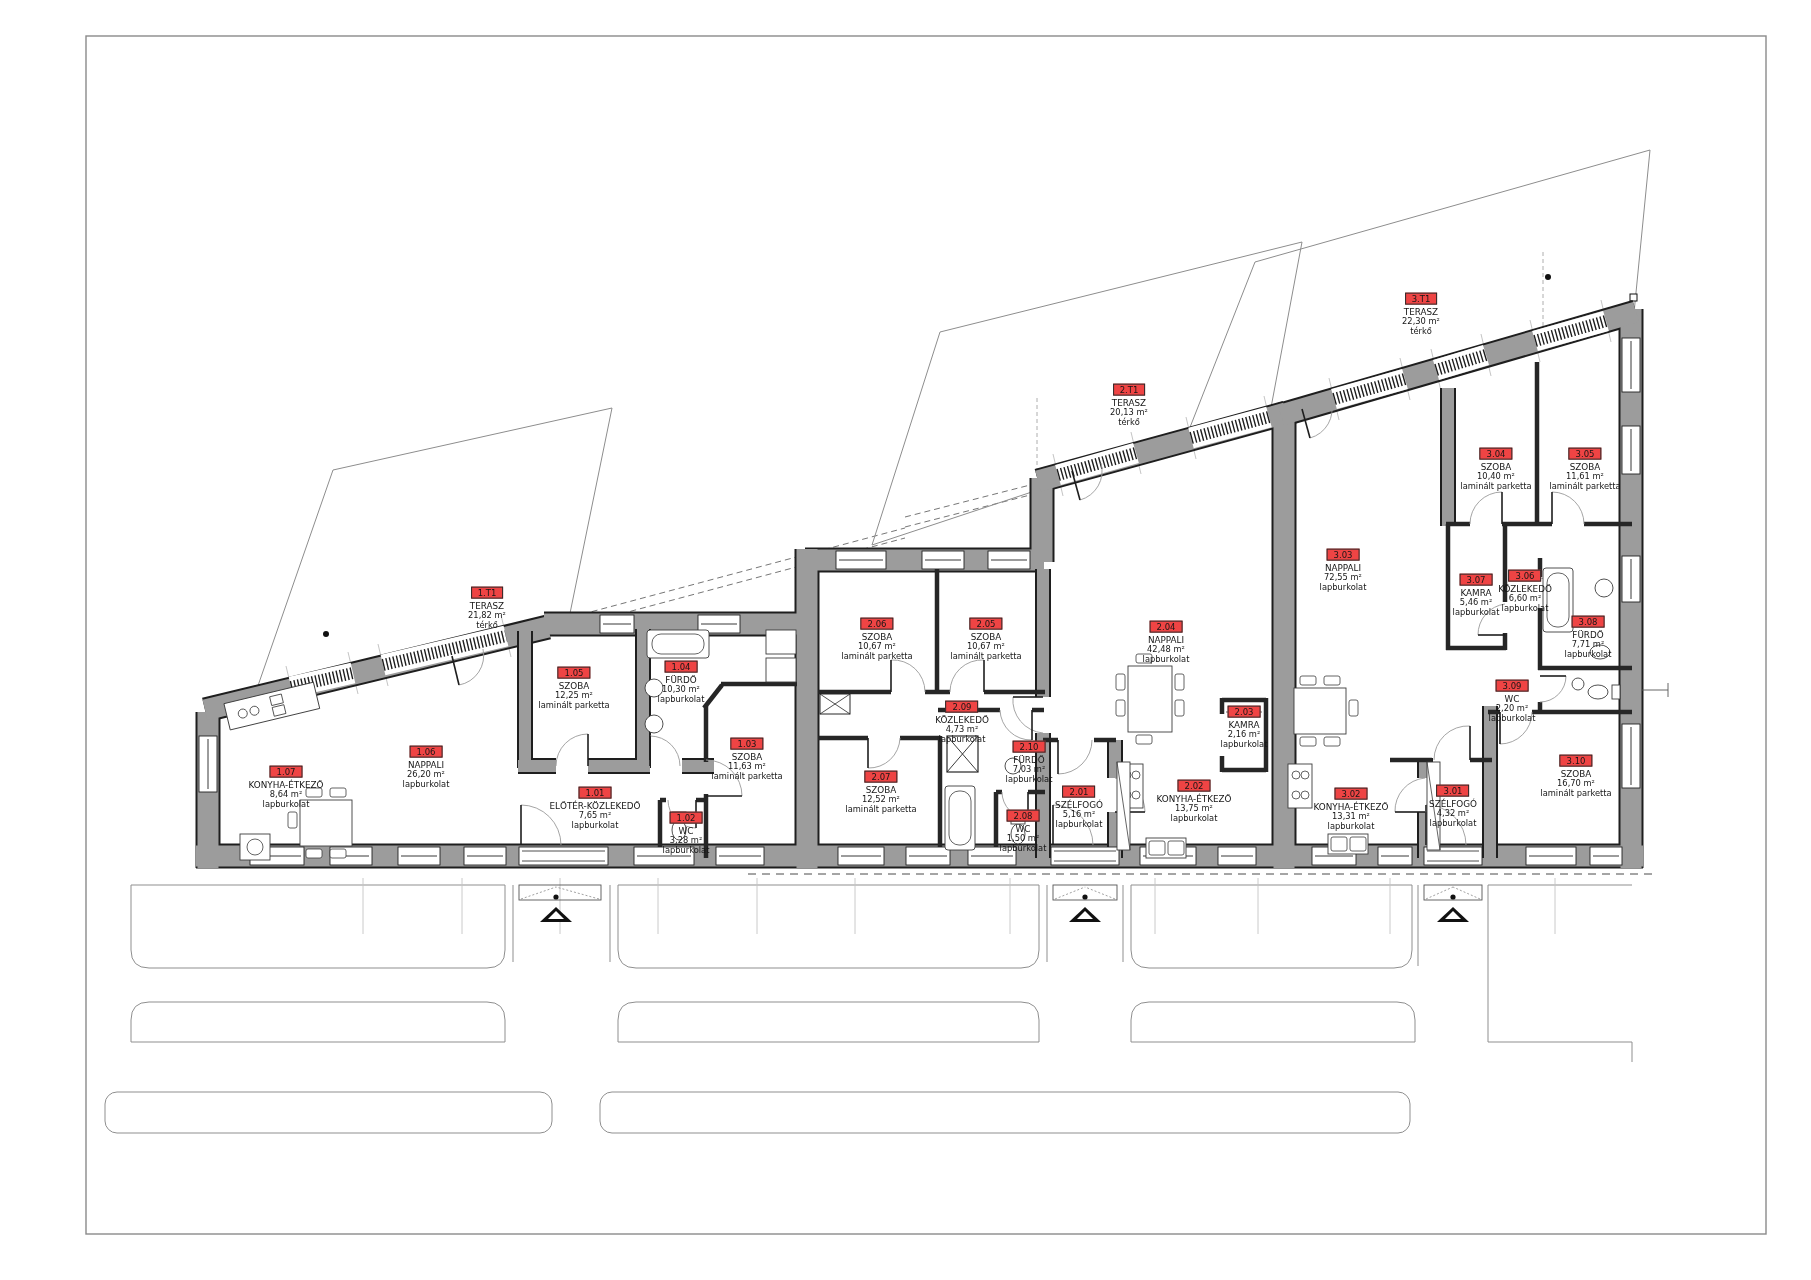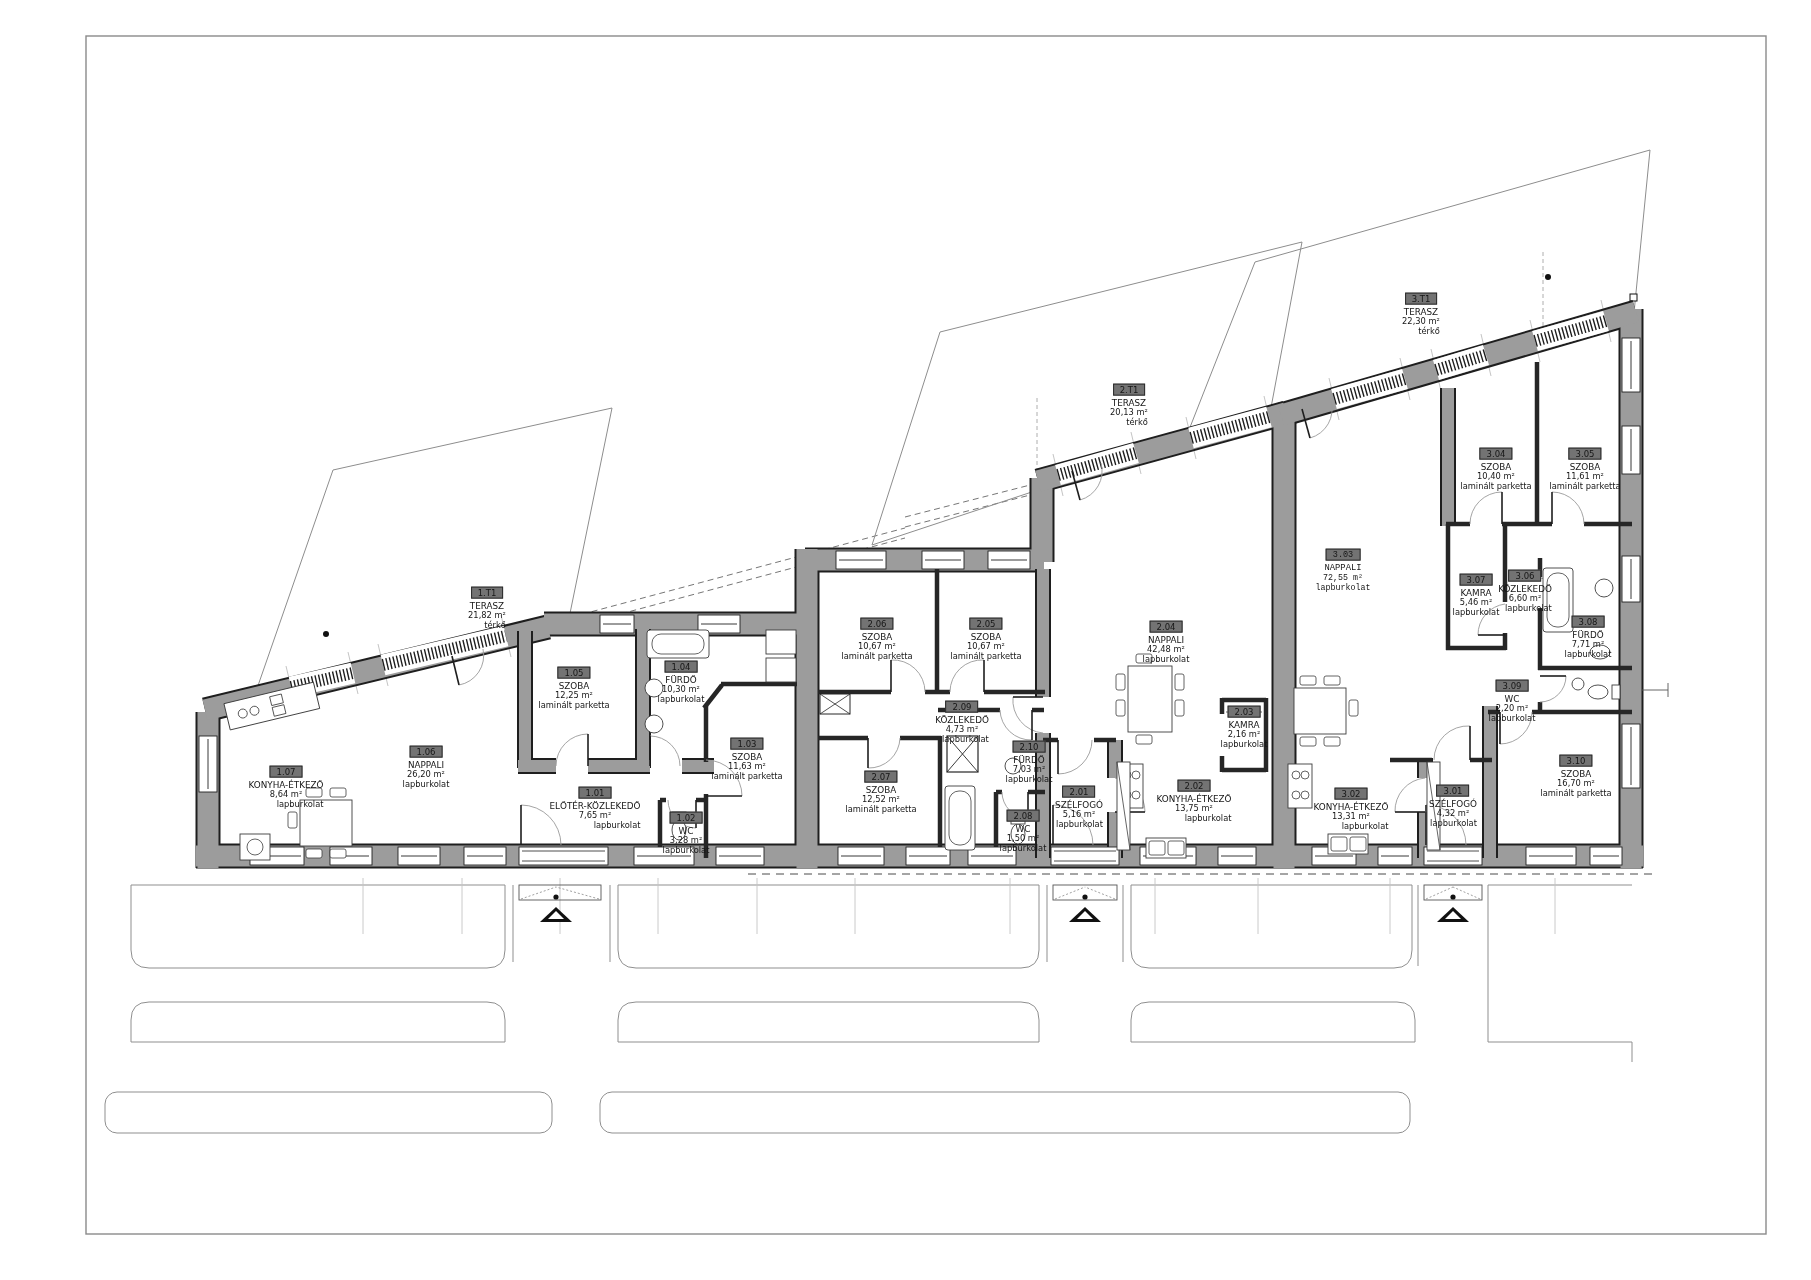--- a/index.html
+++ b/index.html
@@ -2,25 +2,25 @@
 <html><head>
 <meta charset="utf-8">
 <style>
   html,body{margin:0;padding:0;background:#ffffff;}
   #stage{position:relative;width:1811px;height:1280px;background:#fff;overflow:hidden;
          font-family:"DejaVu Sans","Liberation Sans",sans-serif;}
   #plan-svg{position:absolute;left:0;top:0;}
   #labels{position:absolute;left:0;top:0;width:1811px;height:1280px;pointer-events:none;}
   .room-label{position:absolute;transform:translate(-50%,-52%);text-align:center;
               color:#161616;line-height:1.18;white-space:nowrap;}
-  .room-label .rid{display:inline-block;border:1px solid #2a2a2a;background:#737373;
+  .room-label .rid{display:inline-block;border:1px solid #2a2a2a;background:#ef4444;
                    padding:0 6px;font-size:8.5px;margin-bottom:1px;}
   .room-label .rname{font-size:8.8px;}
   .room-label .rarea{font-size:8.3px;}
-  .room-label .rfloor{font-size:8.3px;text-align:right;}
+  .room-label .rfloor{font-size:8.3px;}
 </style>
 </head>
 <body>
 
 <div id="stage">
   <svg id="plan-svg" width="1811" height="1280" viewBox="0 0 1811 1280" xmlns="http://www.w3.org/2000/svg">
       <g>
         <rect x="86" y="36" width="1680" height="1198" fill="none" stroke="#8a8a8a" stroke-width="1.4"></rect>
       </g>
       <g>
@@ -428,21 +428,21 @@
       <div class="room-label" style="left: 1166px; top: 641px;"><span class="rid">2.04</span><div class="rname">NAPPALI</div><div class="rarea">42,48 m²</div><div class="rfloor">lapburkolat</div></div>
       <div class="room-label" style="left: 986px; top: 638px;"><span class="rid">2.05</span><div class="rname">SZOBA</div><div class="rarea">10,67 m²</div><div class="rfloor">laminált parketta</div></div>
       <div class="room-label" style="left: 877px; top: 638px;"><span class="rid">2.06</span><div class="rname">SZOBA</div><div class="rarea">10,67 m²</div><div class="rfloor">laminált parketta</div></div>
       <div class="room-label" style="left: 881px; top: 791px;"><span class="rid">2.07</span><div class="rname">SZOBA</div><div class="rarea">12,52 m²</div><div class="rfloor">laminált parketta</div></div>
       <div class="room-label" style="left: 1023px; top: 830px;"><span class="rid">2.08</span><div class="rname">WC</div><div class="rarea">1,50 m²</div><div class="rfloor">lapburkolat</div></div>
       <div class="room-label" style="left: 962px; top: 721px;"><span class="rid">2.09</span><div class="rname">KÖZLEKEDŐ</div><div class="rarea">4,73 m²</div><div class="rfloor">lapburkolat</div></div>
       <div class="room-label" style="left: 1029px; top: 761px;"><span class="rid">2.10</span><div class="rname">FÜRDŐ</div><div class="rarea">7,03 m²</div><div class="rfloor">lapburkolat</div></div>
       <div class="room-label" style="left: 1129px; top: 404px;"><span class="rid">2.T1</span><div class="rname">TERASZ</div><div class="rarea">20,13 m²</div><div class="rfloor">térkő</div></div>
       <div class="room-label" style="left: 1453px; top: 805px;"><span class="rid">3.01</span><div class="rname">SZÉLFOGÓ</div><div class="rarea">4,32 m²</div><div class="rfloor">lapburkolat</div></div>
       <div class="room-label" style="left: 1351px; top: 808px;"><span class="rid">3.02</span><div class="rname">KONYHA-ÉTKEZŐ</div><div class="rarea">13,31 m²</div><div class="rfloor">lapburkolat</div></div>
-      <div class="room-label" style="left: 1343px; top: 569px; font-family: Liberation Mono, monospace;"><span class="rid">3.03</span><div class="rname">NAPPALI</div><div class="rarea">72,55 m²</div><div class="rfloor">lapburkolat</div></div>
+      <div class="room-label" style="left: 1343px; top: 569px;"><span class="rid">3.03</span><div class="rname">NAPPALI</div><div class="rarea">72,55 m²</div><div class="rfloor">lapburkolat</div></div>
       <div class="room-label" style="left: 1496px; top: 468px;"><span class="rid">3.04</span><div class="rname">SZOBA</div><div class="rarea">10,40 m²</div><div class="rfloor">laminált parketta</div></div>
       <div class="room-label" style="left: 1585px; top: 468px;"><span class="rid">3.05</span><div class="rname">SZOBA</div><div class="rarea">11,61 m²</div><div class="rfloor">laminált parketta</div></div>
       <div class="room-label" style="left: 1525px; top: 590px;"><span class="rid">3.06</span><div class="rname">KÖZLEKEDŐ</div><div class="rarea">6,60 m²</div><div class="rfloor">lapburkolat</div></div>
       <div class="room-label" style="left: 1476px; top: 594px;"><span class="rid">3.07</span><div class="rname">KAMRA</div><div class="rarea">5,46 m²</div><div class="rfloor">lapburkolat</div></div>
       <div class="room-label" style="left: 1588px; top: 636px;"><span class="rid">3.08</span><div class="rname">FÜRDŐ</div><div class="rarea">7,71 m²</div><div class="rfloor">lapburkolat</div></div>
       <div class="room-label" style="left: 1512px; top: 700px;"><span class="rid">3.09</span><div class="rname">WC</div><div class="rarea">2,20 m²</div><div class="rfloor">lapburkolat</div></div>
       <div class="room-label" style="left: 1576px; top: 775px;"><span class="rid">3.10</span><div class="rname">SZOBA</div><div class="rarea">16,70 m²</div><div class="rfloor">laminált parketta</div></div>
       <div class="room-label" style="left: 1421px; top: 313px;"><span class="rid">3.T1</span><div class="rname">TERASZ</div><div class="rarea">22,30 m²</div><div class="rfloor">térkő</div></div>
     </div>
 </div>

